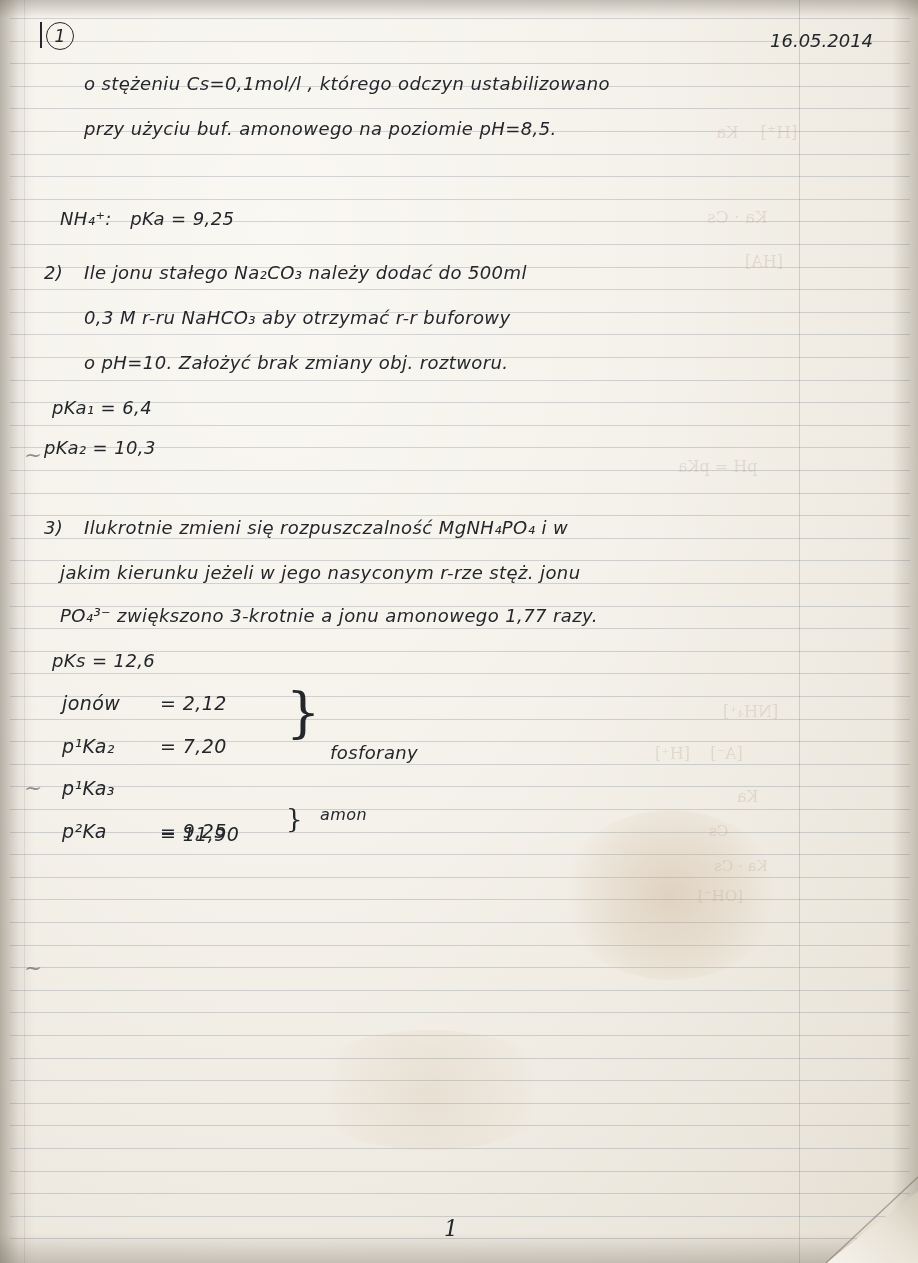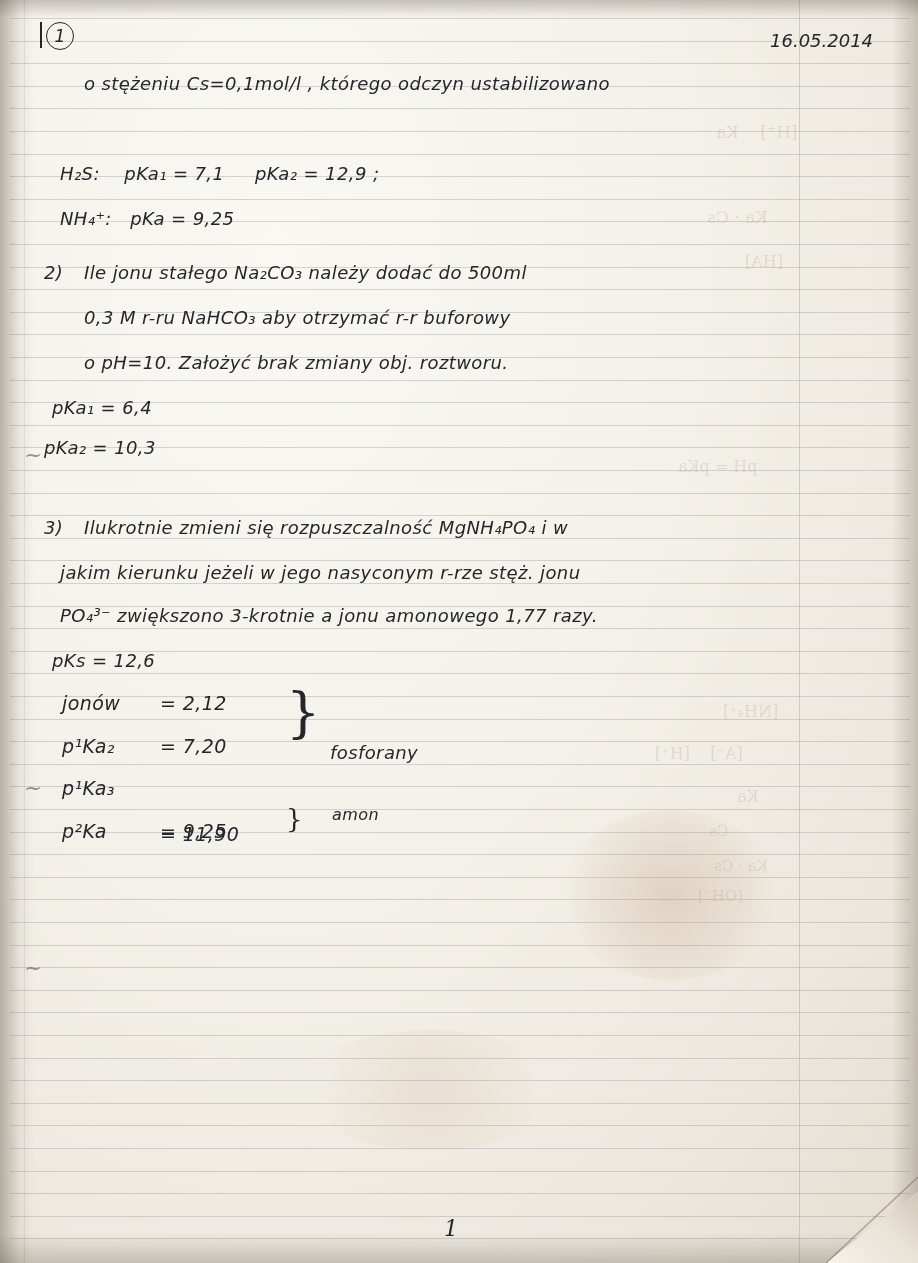--- a/index.html
+++ b/index.html
@@ -234,21 +234,21 @@
   <div class="showthrough" style="right:150px; top:855px; font-size:15px;">Ka · Cs</div>
   <div class="showthrough" style="right:175px; top:885px; font-size:15px;">[OH⁻]</div>
 
   <div class="stain" style="left:560px; top:810px; width:220px; height:170px;"></div>
   <div class="stain" style="left:300px; top:1030px; width:260px; height:120px; opacity:0.5;"></div>
 
   <div class="vbar" style="left:40px; top:22px; height:26px;"></div>
   <div class="circle-num" style="left:46px; top:22px;">1</div>
 
   <div class="hand sz18" style="left:84px; top:73px;">o stężeniu Cs=0,1mol/l , którego odczyn ustabilizowano</div>
-  <div class="hand sz18" style="left:60px; top:163px;">H₂S:    pKa₁ = 7,1     pKa₂ = 12,9 ;</div>
+  <div class="hand sz18" style="left:84px; top:118px;">przy użyciu buf. amonowego na poziomie pH=8,5.</div>
   <div class="hand sz18" style="left:60px; top:208px;">NH₄⁺:   pKa = 9,25</div>
 
   <div class="date" style="left:770px; top:30px;">16.05.2014</div>
 
   <div class="hand sz18" style="left:44px; top:262px;">2)</div>
   <div class="hand sz18" style="left:84px; top:262px;">Ile jonu stałego Na₂CO₃ należy dodać do 500ml</div>
   <div class="hand sz18" style="left:84px; top:307px;">0,3 M r-ru NaHCO₃ aby otrzymać r-r buforowy</div>
   <div class="hand sz18" style="left:84px; top:352px;">o pH=10. Założyć brak zmiany obj. roztworu.</div>
   <div class="hand sz18" style="left:52px; top:397px;">pKa₁ = 6,4</div>
   <div class="hand sz18" style="left:44px; top:437px;">pKa₂ = 10,3</div>
@@ -269,21 +269,21 @@
   <div class="hand sz19" style="left:62px; top:777px;">p¹Ka₃</div>
   <div class="hand sz19" style="left:160px; top:823px;">= 11,90</div>
 
   <div class="hand sz19" style="left:62px; top:820px;">p²Ka</div>
   <div class="hand sz19" style="left:160px; top:820px;">= 9,25</div>
 
   <div class="brace" style="left:286px; top:686px;">}</div>
   <div class="hand sz18" style="left:330px; top:742px;">fosforany</div>
 
   <div class="brace-sm" style="left:286px; top:806px;">}</div>
-  <div class="hand sz16" style="left:332px; top:805px;">amon</div>
+  <div class="hand sz16" style="left:320px; top:805px;">amon</div>
 
   <div class="tick" style="left:24px; top:775px;">~</div>
   <div class="tick" style="left:24px; top:955px;">~</div>
 
   <div class="pagenum" style="left:444px; top:1216px;">1</div>
 
   <div class="paper-shadow-left"></div>
   <div class="paper-shadow-right"></div>
   <div class="paper-shadow-top"></div>
   <div class="paper-shadow-bottom"></div>

